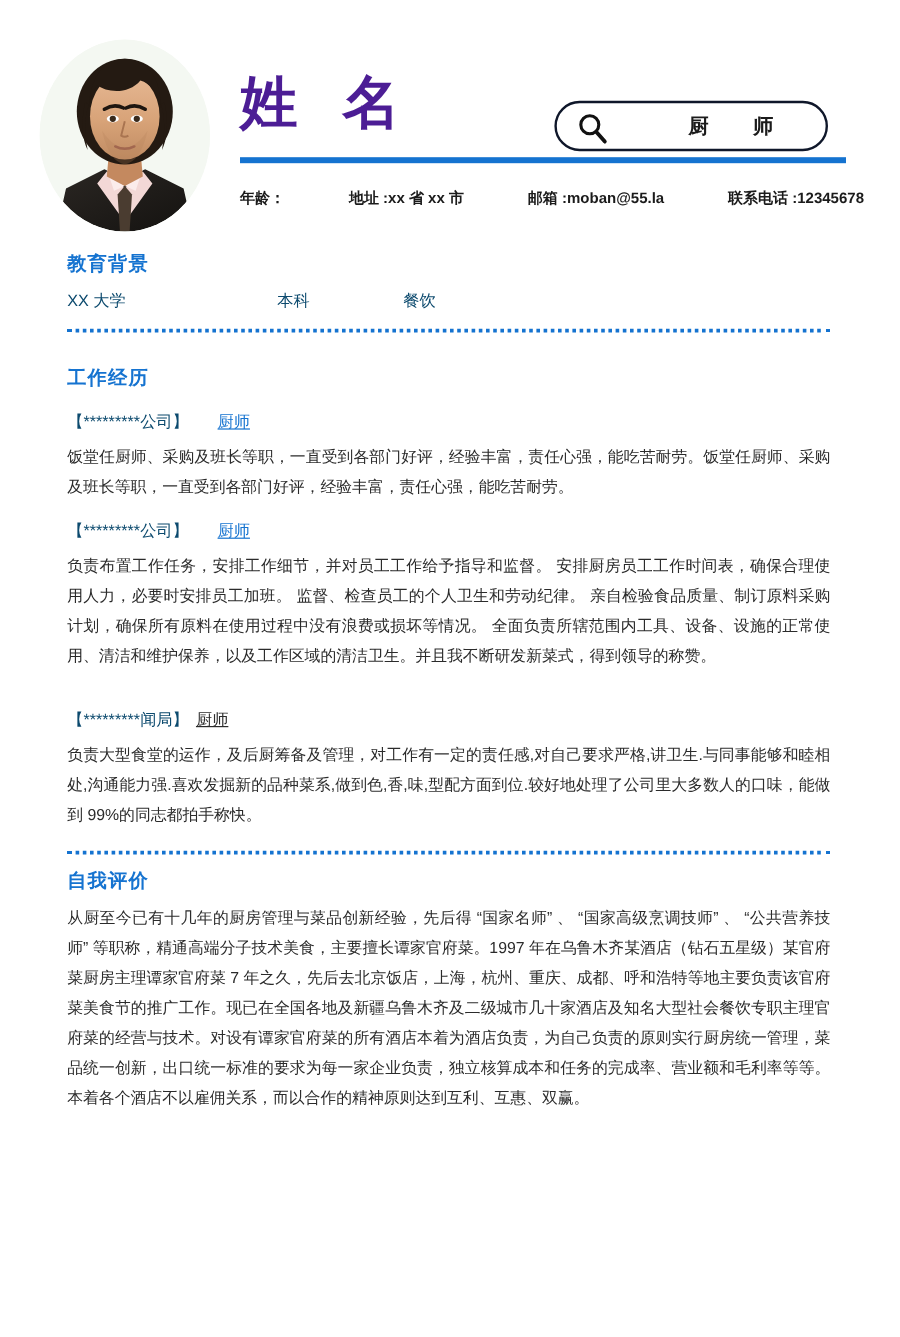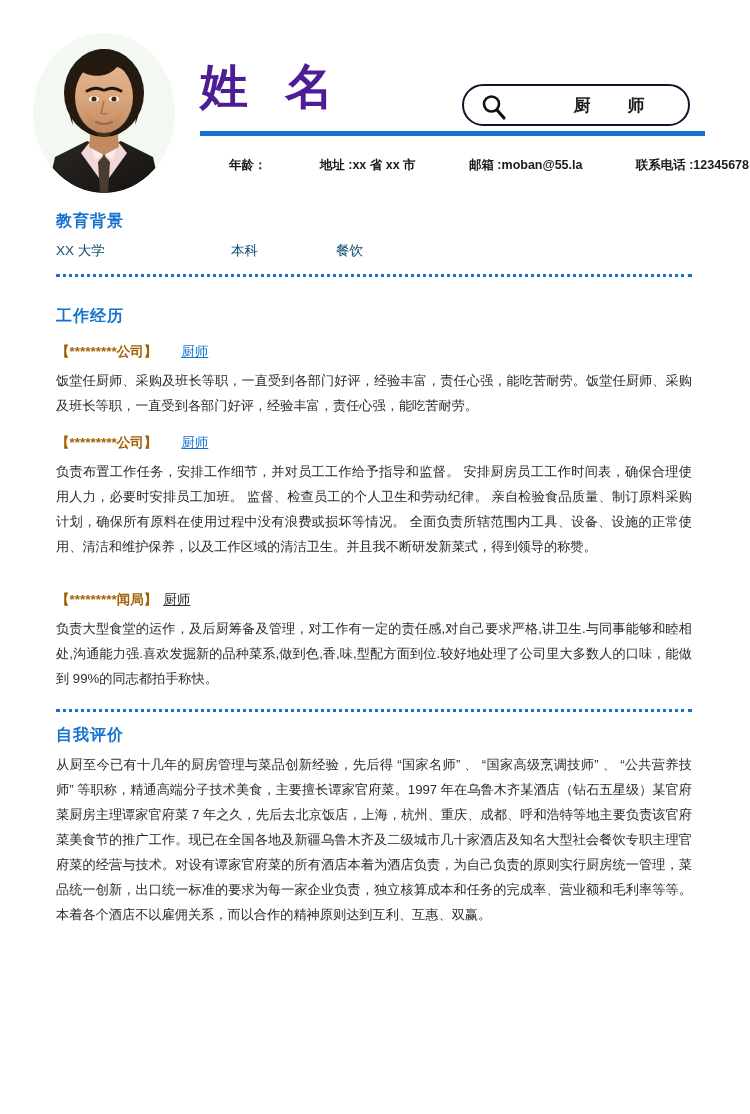--- a/index.html
+++ b/index.html
@@ -102,21 +102,20 @@
     top: 152px;
     width: 520px;
     height: 26px;
     display: flex;
     align-items: center;
     justify-content: space-between;
     font-size: 12.5px;
     font-weight: bold;
     color: #1b1b1b;
     white-space: nowrap;
-    margin-left: 29px;
   }
   .contact-item { display: block; }
 
   
   .content {
     position: absolute;
     left: 0;
     top: 210px;
     width: 750px;
   }
@@ -149,22 +148,22 @@
     border-top: 3px dotted #1573d0;
   }
 
   .job { margin-top: 14px; }
   .job-head {
     font-size: 13.5px;
     line-height: 22px;
     white-space: nowrap;
   }
   .job-company {
-    color: #a16207;
-    font-weight: bold;
+    color: #0c4a6e;
+    font-weight: normal;
   }
   .job-role {
     color: #1573d0;
     margin-left: 24px;
     font-weight: normal;
     text-decoration: underline;
   }
   .job-role.tight { margin-left: 6px; color: #2b2b2b; }
   .job-desc {
     margin-top: 5px;

